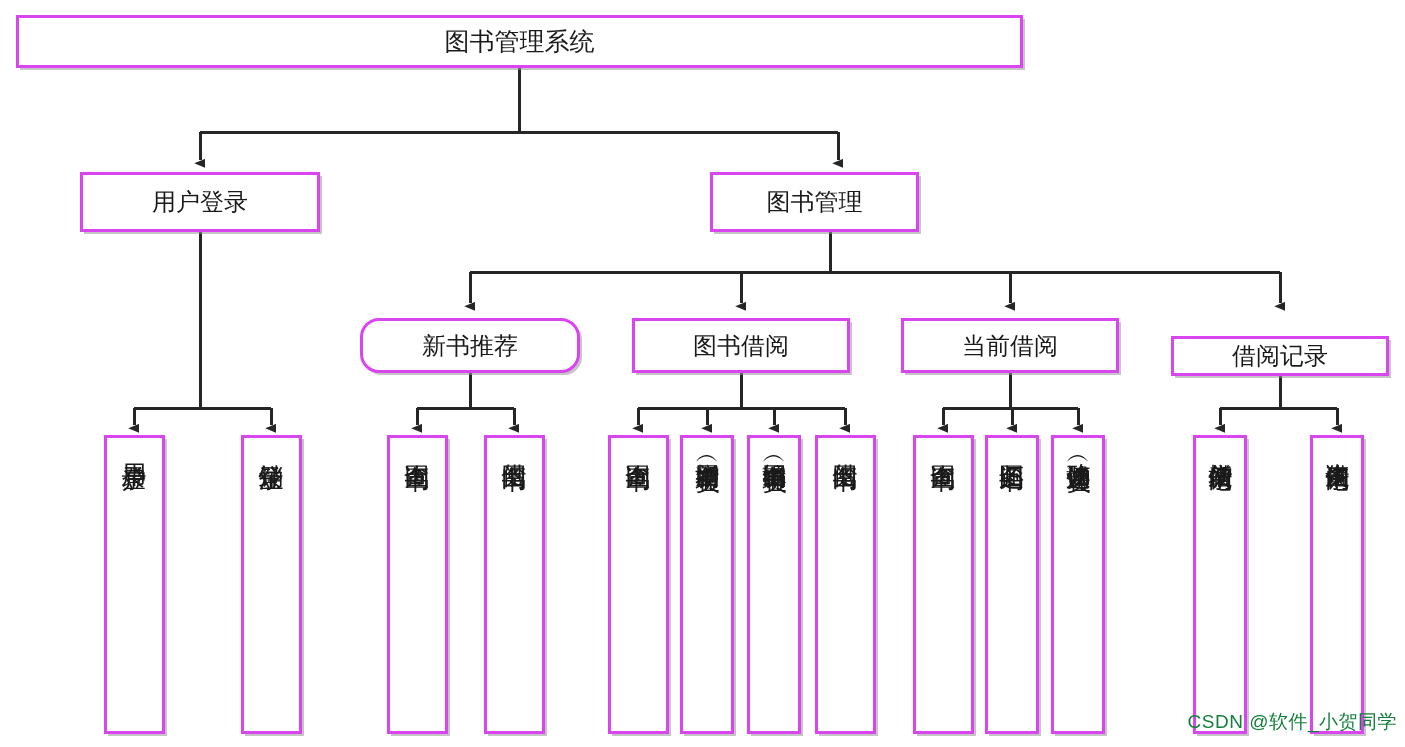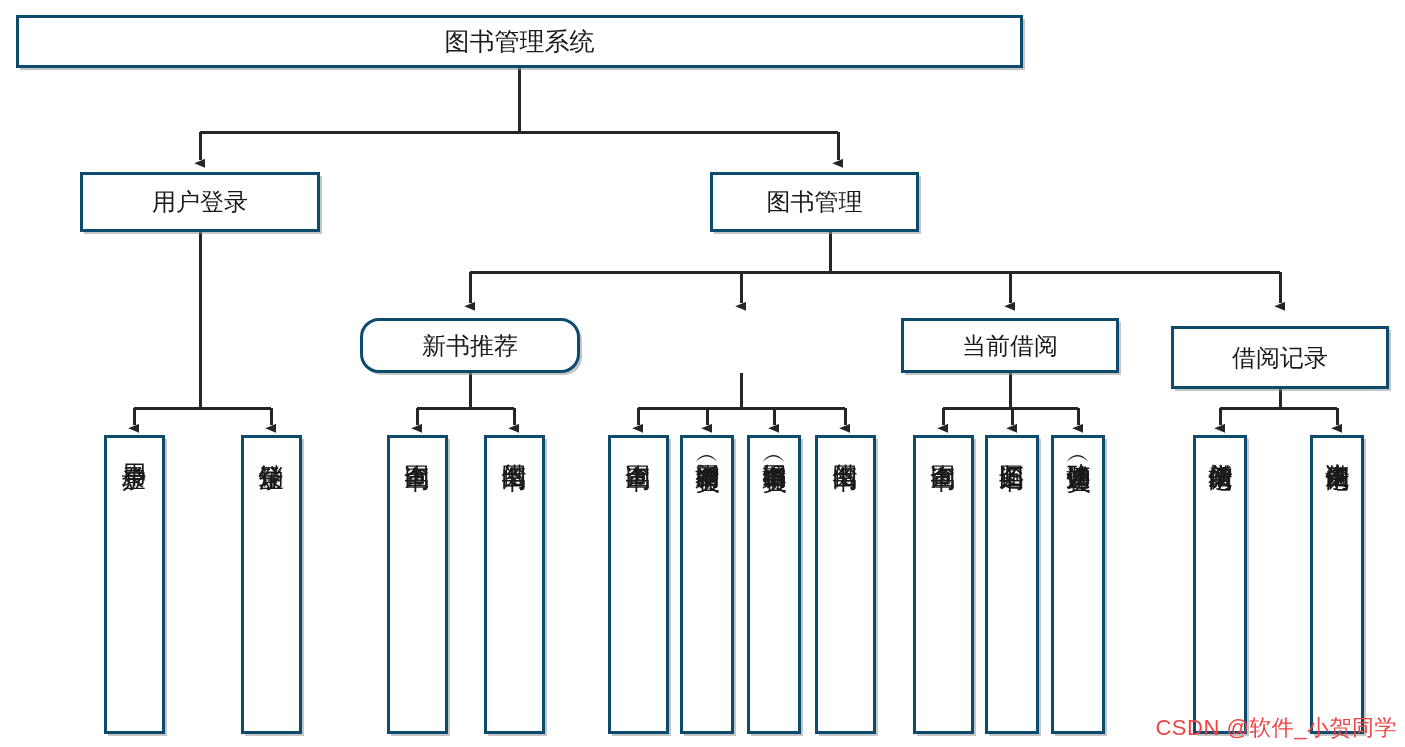--- a/index.html
+++ b/index.html
@@ -23,21 +23,21 @@
     left: 0;
     top: 0;
     width: 1405px;
     height: 747px;
     pointer-events: none;
   }
   .node {
     position: absolute;
     box-sizing: border-box;
     background: #ffffff;
-    border: 3px solid #0c4a6e;
+    border: 3px solid #d946ef;
     box-shadow: 3px 3px 0 -1px rgba(150,150,150,0.55);
     display: flex;
     align-items: center;
     justify-content: center;
     color: #1a1a1a;
     z-index: 2;
   }
   .node .label {
     text-align: center;
     line-height: 1.15;
@@ -64,23 +64,23 @@
     line-height: 1.12;
     letter-spacing: 1px;
     white-space: nowrap;
   }
   .node.leaf.tall .label {
     font-size: 24px;
   }
   .watermark {
     position: absolute;
     right: 8px;
-    bottom: 4px;
-    font-size: 22px;
-    color: #ef4444;
+    bottom: 12px;
+    font-size: 19px;
+    color: #15803d;
     letter-spacing: 0.5px;
     z-index: 3;
     white-space: nowrap;
     user-select: none;
   }
 </style>
 </head>
 <body>
 
 <div id="canvas">
@@ -142,24 +142,27 @@
   <div class="node branch" style="left:80px; top:172px; width:240px; height:60px;">
     <span class="label">用户登录</span>
   </div>
   <div class="node branch" style="left:710px; top:172px; width:209px; height:60px;">
     <span class="label">图书管理</span>
   </div>
 
   <div class="node branch" style="left:360px; top:318px; width:220px; height:55px;border-radius:19px;">
     <span class="label">新书推荐</span>
   </div>
+  <div class="node branch" style="left:632px; top:318px; width:218px; height:55px;">
+    <span class="label">图书借阅</span>
+  </div>
   <div class="node branch" style="left:901px; top:318px; width:218px; height:55px;">
     <span class="label">当前借阅</span>
   </div>
-  <div class="node branch" style="left:1171px; top:326px; width:218px; height:63px;">
+  <div class="node branch" style="left:1171px; top:336px; width:218px; height:40px;">
     <span class="label">借阅记录</span>
   </div>
 
   <div class="node leaf" style="left:104px; top:435px; width:61px; height:299px;">
     <span class="label">用户登录</span>
   </div>
   <div class="node leaf" style="left:241px; top:435px; width:61px; height:299px;">
     <span class="label">注销登录</span>
   </div>
   <div class="node leaf" style="left:387px; top:435px; width:61px; height:299px;">

